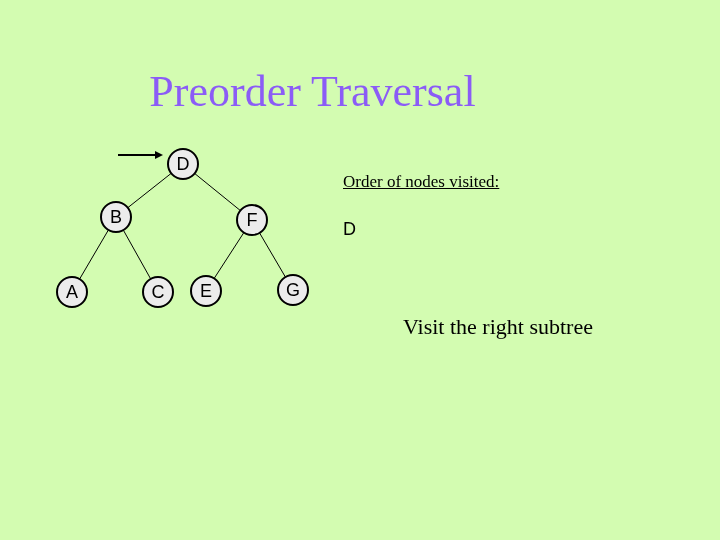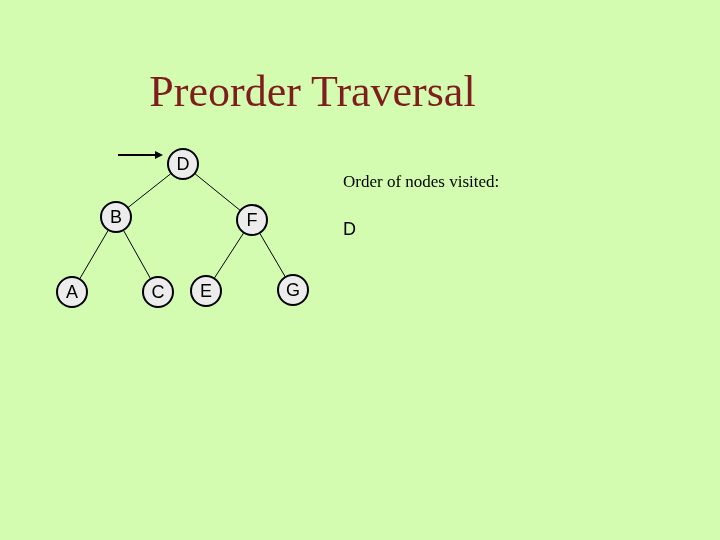--- a/index.html
+++ b/index.html
@@ -1,20 +1,20 @@
 <!DOCTYPE html>
 <html><head>
 <meta charset="utf-8">
 <style>
   html, body { margin:0; padding:0; }
   body { width:720px; height:540px; background:#d3fcb1; position:relative; overflow:hidden; font-family:"Liberation Serif", serif; }
-  .title { position:absolute; left:0; width:625px; top:66px; text-align:center; font-size:44px; color:#7f1d1d; font-family:"Liberation Serif", serif; }
+  .title { position:absolute; left:0; width:625px; top:66px; text-align:center; font-size:44px; color:#8b5cf6; font-family:"Liberation Serif", serif; }
   svg.tree { position:absolute; left:0; top:0; }
   .node-label { font-family:"Liberation Sans", sans-serif; font-size:18px; }
-  .order-label { position:absolute; left:343px; top:172px; font-size:17px; font-family:"Liberation Serif", serif; }
+  .order-label { position:absolute; left:343px; top:172px; font-size:17px; font-family:"Liberation Serif", serif;text-decoration:underline; }
   .order-value { position:absolute; left:343px; top:219px; font-size:18px; font-family:"Liberation Sans", sans-serif; }
   .steps { position:absolute; left:403px; top:312px; font-size:22px; line-height:29px; font-family:"Liberation Serif", serif; }
 </style>
 </head>
 <body>
 
 <div class="title">Preorder Traversal</div>
 
 <svg class="tree" width="720" height="540">
   <g>
@@ -56,13 +56,14 @@
   <g>
     <circle cx="293" cy="290" r="15" fill="#ececec" stroke="#000" stroke-width="2"></circle>
     <text class="node-label" x="293" y="296" text-anchor="middle">G</text>
   </g>
 </svg>
 
 <div class="order-label">Order of nodes visited:</div>
 <div class="order-value">D</div>
 
 <div class="steps">
+  <div>Visit the right subtree</div>
 </div>
 
 </body></html>

